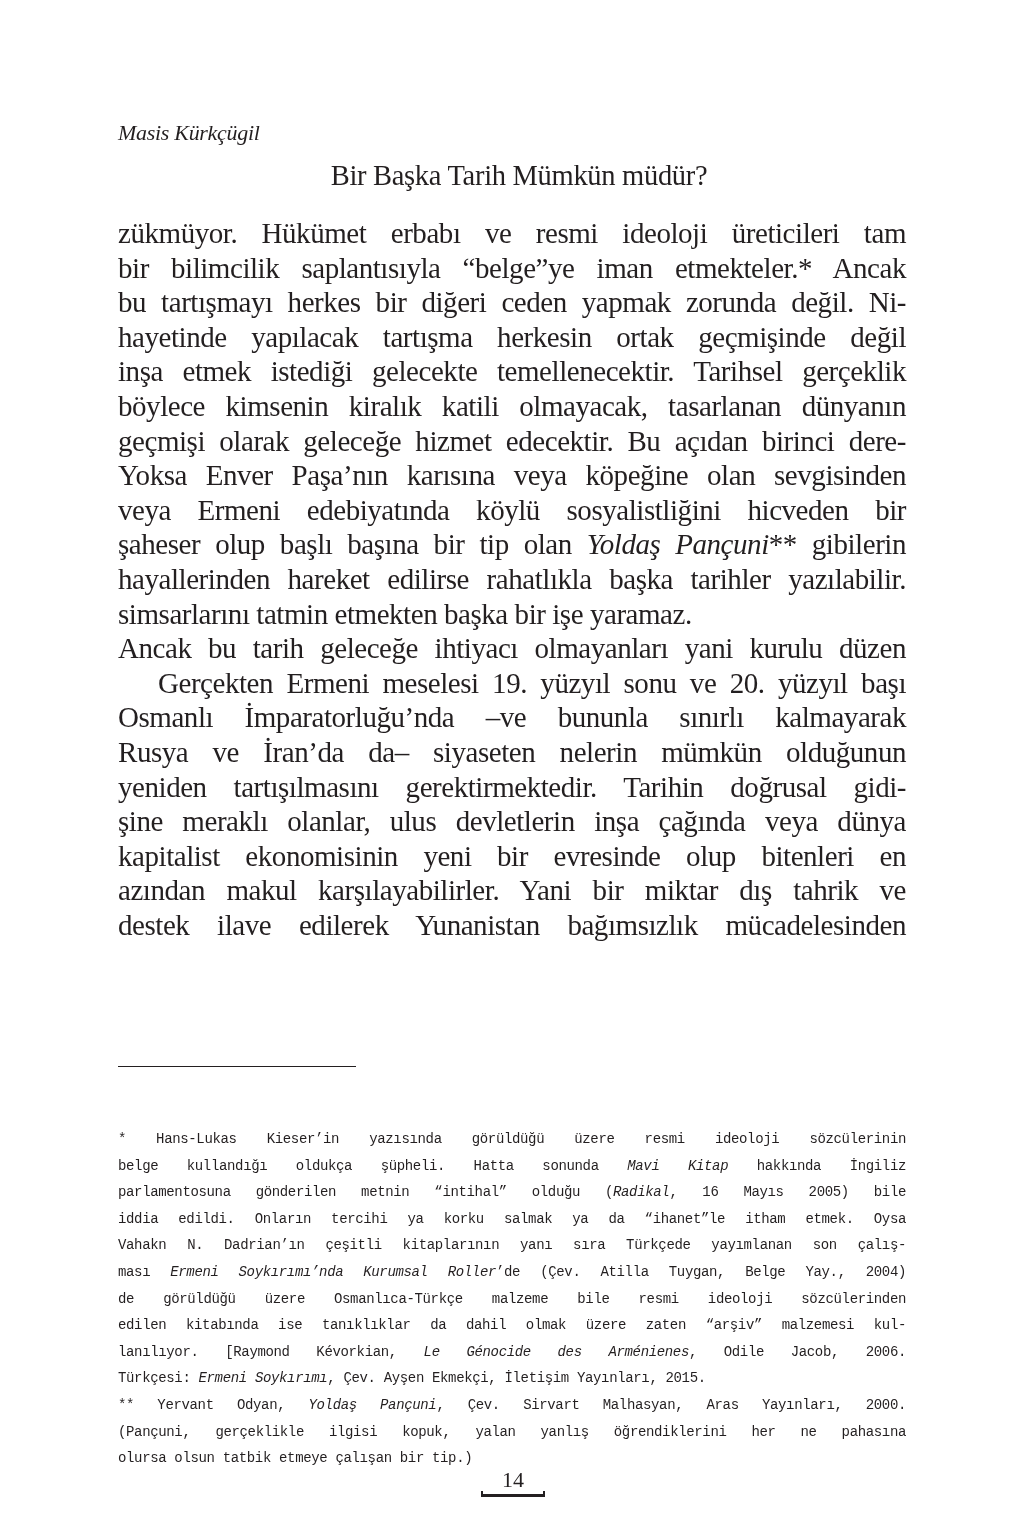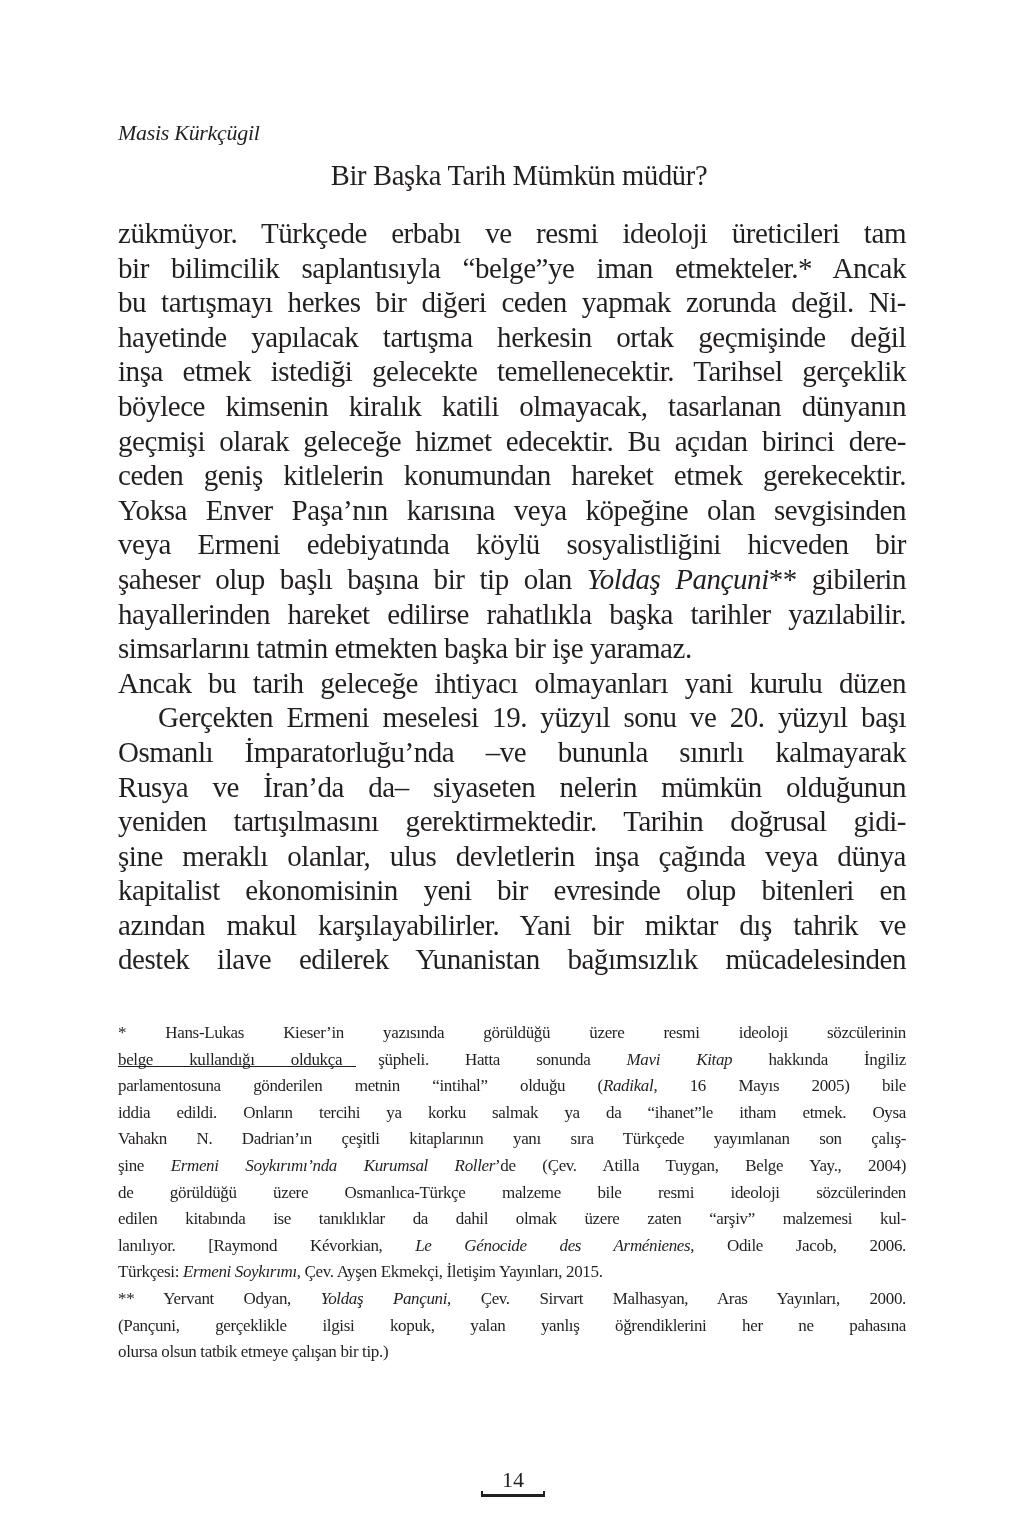--- a/index.html
+++ b/index.html
@@ -20,22 +20,22 @@
       letter-spacing: -0.45px;
     }
     .line { display: block; white-space: nowrap; text-align: justify; text-align-last: justify; height: 34.6px; }
     .line.last { text-align-last: left; }
     .line.indent { padding-left: 40px; }
     .footnote-rule {
       position: absolute; left: 118px; top: 1026px; width: 238px; height: 0;
       border-top: 1.3px solid #231f20;
     }
     .footnotes {
-      position: absolute; left: 118px; width: 788px; top: 980px;
-      font-family: Liberation Serif, serif; font-size: 17px; line-height: 26.6px;
+      position: absolute; left: 118px; width: 788px; top: 1086px;
+      font-family: Liberation Mono, monospace; font-size: 14px; line-height: 26.6px;
       letter-spacing: -0.35px;
     }
     .fline { display: block; white-space: nowrap; text-align: justify; text-align-last: justify; height: 26.6px; }
     .fline.last { text-align-last: left; }
     i { font-style: italic; }
     .page-number {
       position: absolute; left: 481px; width: 64px; top: 1426px; text-align: center;
       font-family: "Liberation Serif", "DejaVu Serif", serif; font-size: 22px; line-height: 28px;
     }
     .page-bracket {
@@ -44,28 +44,27 @@
     }
   </style>
 </head>
 <body>
 
 <div class="page">
   <div class="running-head">Masis Kürkçügil</div>
   <div class="title">Bir Başka Tarih Mümkün müdür?</div>
 
   <div class="body-text" id="body-text">
-      <span class="line">zükmüyor. Türkçede erbabı ve resmi ideoloji üreticileri tam</span>
+      <span class="line">zükmüyor. Hükümet erbabı ve resmi ideoloji üreticileri tam</span>
       <span class="line">bir bilimcilik saplantısıyla “belge”ye iman etmekteler.* Ancak</span>
       <span class="line">bu tartışmayı herkes bir diğeri ceden yapmak zorunda değil. Ni-</span>
       <span class="line">hayetinde yapılacak tartışma herkesin ortak geçmişinde değil</span>
       <span class="line">inşa etmek istediği gelecekte temellenecektir. Tarihsel gerçeklik</span>
       <span class="line">böylece kimsenin kiralık katili olmayacak, tasarlanan dünyanın</span>
       <span class="line">geçmişi olarak geleceğe hizmet edecektir. Bu açıdan birinci dere-</span>
-      <span class="line">ceden geniş kitlelerin konumundan hareket etmek gerekecektir.</span>
       <span class="line">Yoksa Enver Paşa’nın karısına veya köpeğine olan sevgisinden</span>
       <span class="line">veya Ermeni edebiyatında köylü sosyalistliğini hicveden bir</span>
       <span class="line"><span>şaheser olup başlı başına bir tip olan </span><i>Yoldaş Pançuni</i><span>** gibilerin</span></span>
       <span class="line">hayallerinden hareket edilirse rahatlıkla başka tarihler yazılabilir.</span>
       <span class="line last">simsarlarını tatmin etmekten başka bir işe yaramaz.</span>
       <span class="line">Ancak bu tarih geleceğe ihtiyacı olmayanları yani kurulu düzen</span>
       <span class="line indent">Gerçekten Ermeni meselesi 19. yüzyıl sonu ve 20. yüzyıl başı</span>
       <span class="line">Osmanlı İmparatorluğu’nda –ve bununla sınırlı kalmayarak</span>
       <span class="line">Rusya ve İran’da da– siyaseten nelerin mümkün olduğunun</span>
       <span class="line">yeniden tartışılmasını gerektirmektedir. Tarihin doğrusal gidi-</span>
@@ -75,21 +74,21 @@
       <span class="line">destek ilave edilerek Yunanistan bağımsızlık mücadelesinden</span>
     </div>
 
   <div class="footnote-rule"></div>
   <div class="footnotes" id="footnotes">
       <span class="fline">* Hans-Lukas Kieser’in yazısında görüldüğü üzere resmi ideoloji sözcülerinin</span>
       <span class="fline"><span>belge kullandığı oldukça şüpheli. Hatta sonunda </span><i>Mavi Kitap</i><span> hakkında İngiliz</span></span>
       <span class="fline"><span>parlamentosuna gönderilen metnin “intihal” olduğu (</span><i>Radikal</i><span>, 16 Mayıs 2005) bile</span></span>
       <span class="fline">iddia edildi. Onların tercihi ya korku salmak ya da “ihanet”le itham etmek. Oysa</span>
       <span class="fline">Vahakn N. Dadrian’ın çeşitli kitaplarının yanı sıra Türkçede yayımlanan son çalış-</span>
-      <span class="fline"><span>şine </span><i>Ermeni Soykırımı’nda Kurumsal Roller</i><span>’de (Çev. Atilla Tuygan, Belge Yay., 2004)</span></span>
+      <span class="fline"><span>ması </span><i>Ermeni Soykırımı’nda Kurumsal Roller</i><span>’de (Çev. Atilla Tuygan, Belge Yay., 2004)</span></span>
       <span class="fline">de görüldüğü üzere Osmanlıca-Türkçe malzeme bile resmi ideoloji sözcülerinden</span>
       <span class="fline">edilen kitabında ise tanıklıklar da dahil olmak üzere zaten “arşiv” malzemesi kul-</span>
       <span class="fline"><span>lanılıyor. [Raymond Kévorkian, </span><i>Le Génocide des Arménienes</i><span>, Odile Jacob, 2006.</span></span>
       <span class="fline last"><span>Türkçesi: </span><i>Ermeni Soykırımı</i><span>, Çev. Ayşen Ekmekçi, İletişim Yayınları,  2015.</span></span>
       <span class="fline"><span>** Yervant Odyan, </span><i>Yoldaş Pançuni</i><span>, Çev. Sirvart Malhasyan, Aras Yayınları, 2000.</span></span>
       <span class="fline">(Pançuni, gerçeklikle ilgisi kopuk, yalan yanlış öğrendiklerini her ne pahasına</span>
       <span class="fline last">olursa olsun tatbik etmeye çalışan bir tip.)</span>
     </div>
 
   <div class="page-number">14</div>

